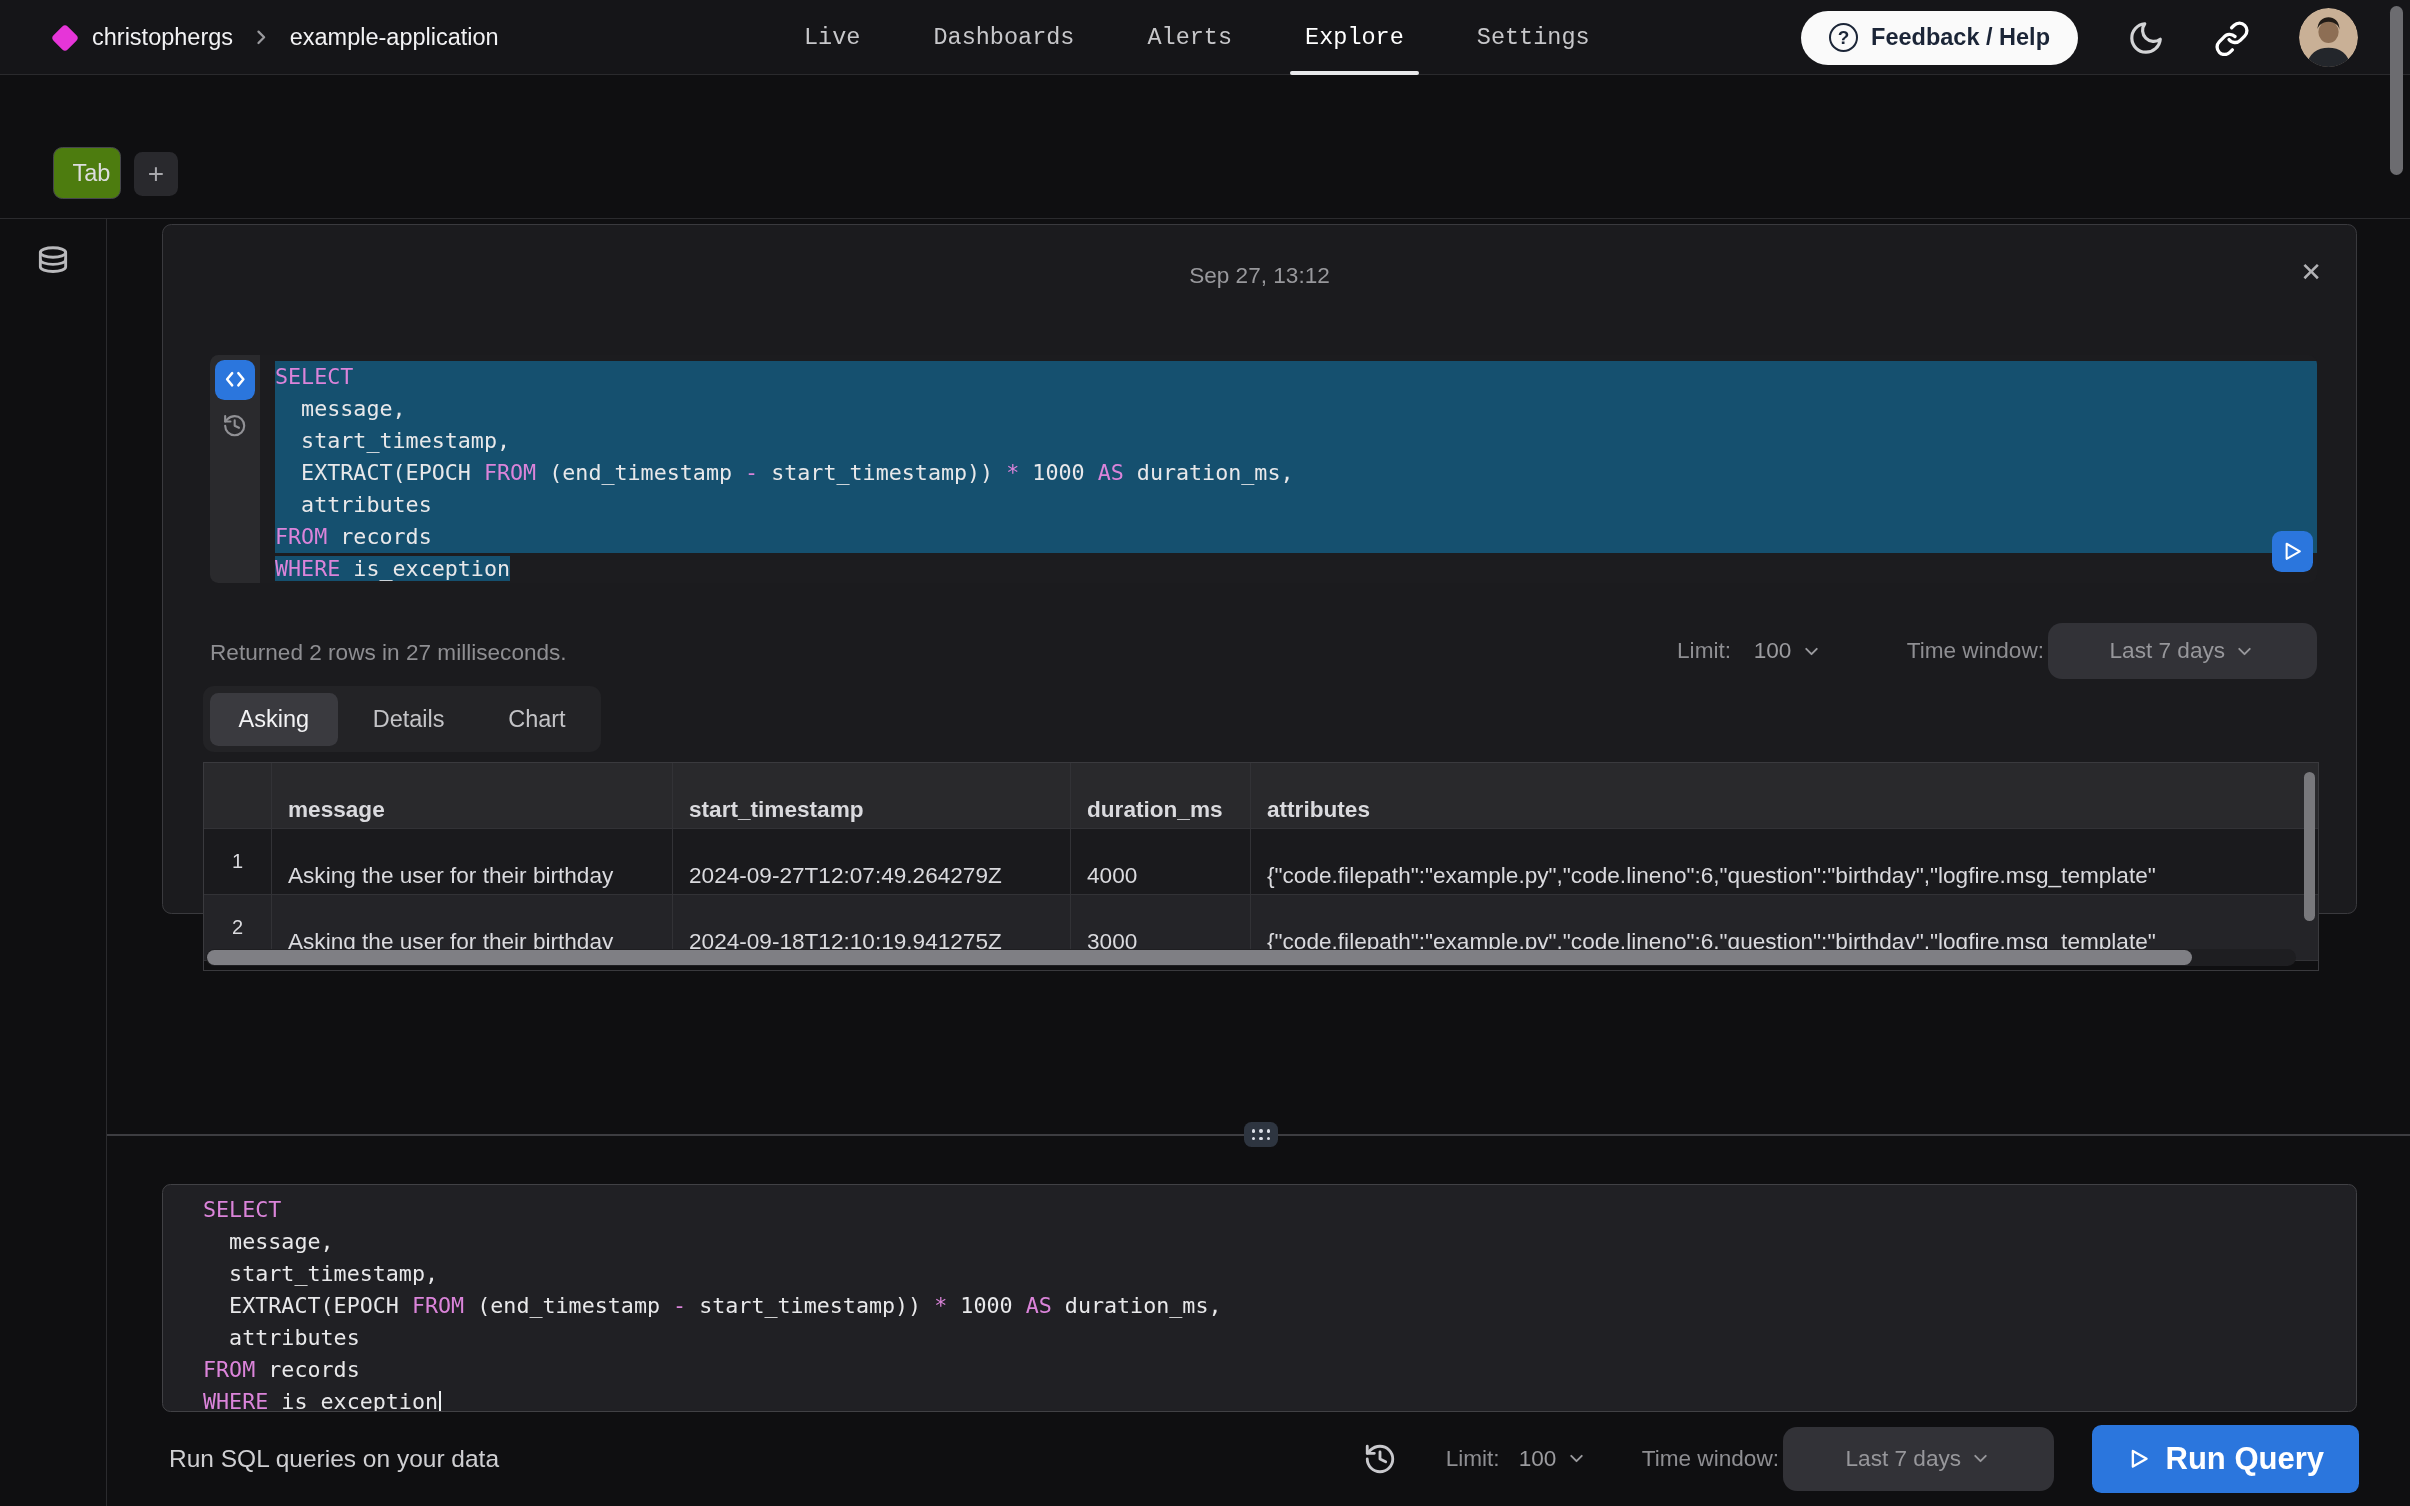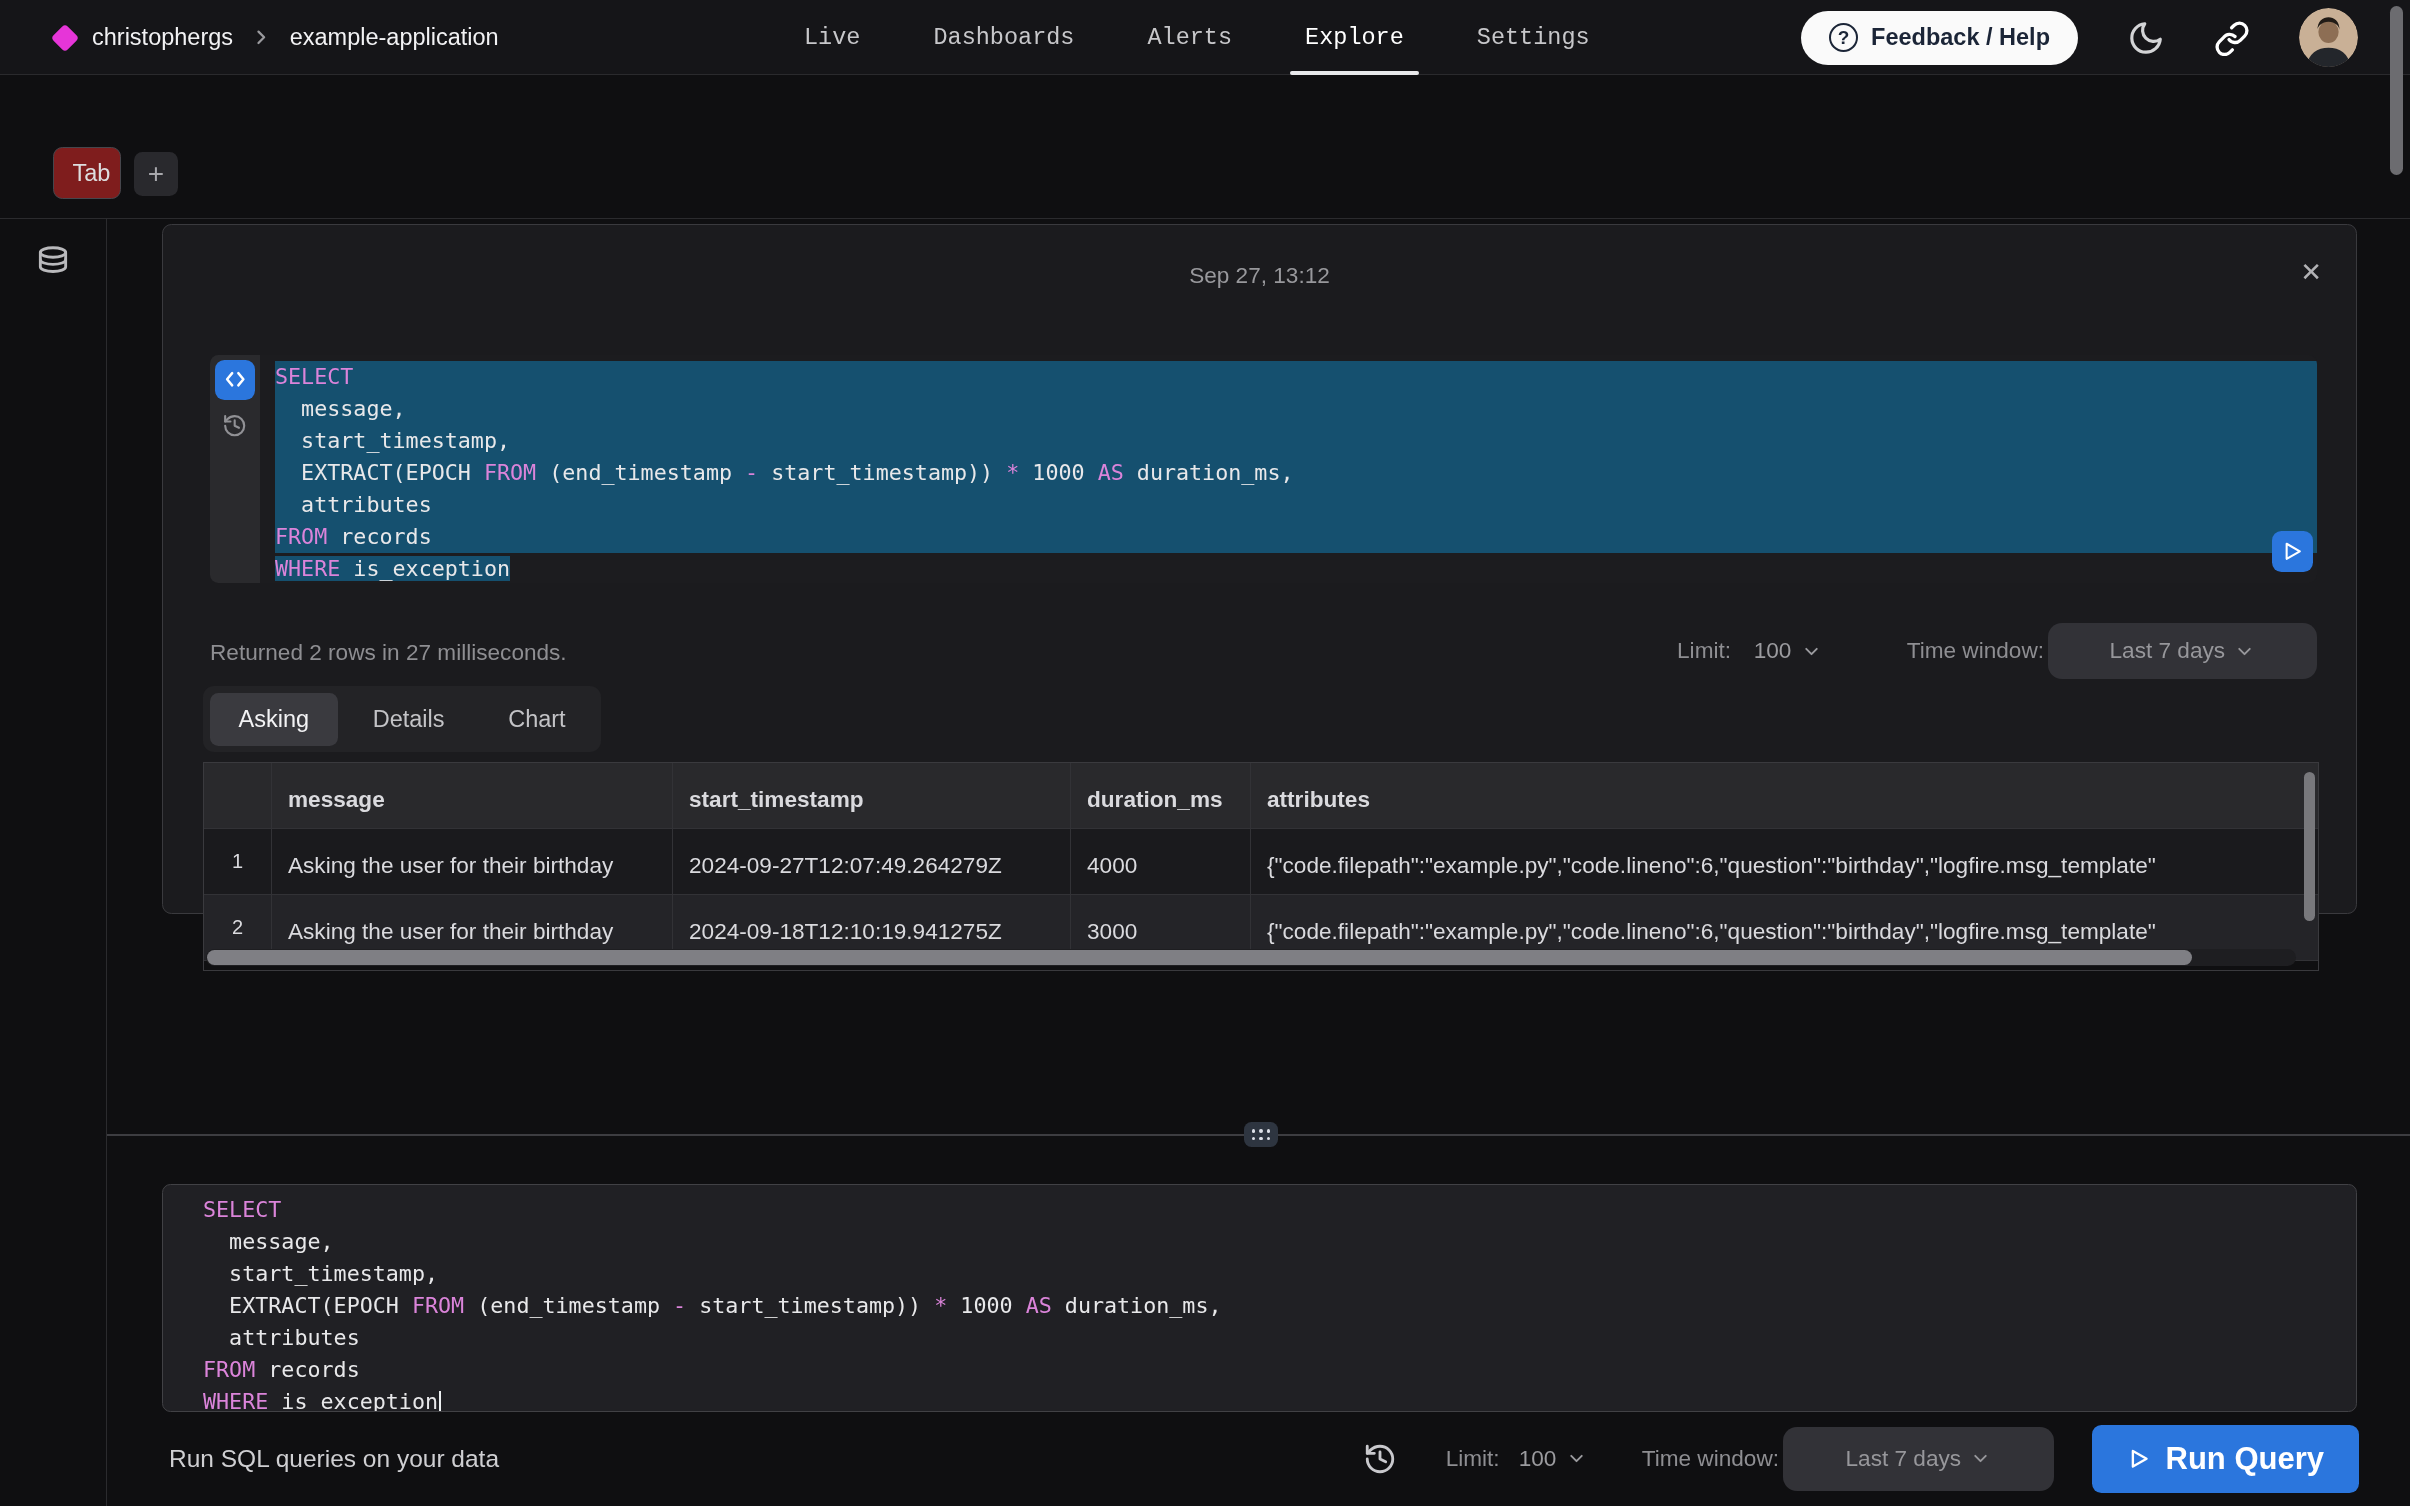--- a/index.html
+++ b/index.html
@@ -21,21 +21,21 @@
   .nav-item{position:relative; display:flex; align-items:center; color:#c7c7ca; font-size:23.5px; text-decoration:none; cursor:pointer;font-family:Liberation Mono, monospace;}
   .nav-item.active{color:#ffffff; font-weight:500;}
   .nav-item.active::after{content:""; position:absolute; left:-15px; right:-15px; bottom:0; height:3.8px; background:#e8e9eb; border-radius:1.9px;}
   .nav-right{position:absolute; right:53px; top:0; height:75px; display:flex; align-items:center; gap:49px;}
   .feedback{display:flex; align-items:center; gap:13px; background:#fafafa; color:#1b2537; border:none; border-radius:28px; height:54px; padding:0 28px; font-size:23.5px; font-weight:600; font-family:inherit; cursor:pointer;}
   .help-circle{width:29px; height:29px; border:2.4px solid #1b2537; border-radius:50%; display:flex; align-items:center; justify-content:center; font-size:19px; font-weight:700;}
   .icon-btn{display:flex; align-items:center; justify-content:center; cursor:pointer; background:none; border:none;}
   .avatar{width:59px; height:59px; border-radius:50%; overflow:hidden; display:block; cursor:pointer;}
 
   
-  .tab-btn{position:absolute; left:53px; top:147px; width:68px; height:52px; border:1.9px solid #46464c; border-radius:9.4px; background:#7f1d1d; color:#dededf; font-size:23.5px; font-family:inherit; cursor:pointer;padding-left:9px;}
+  .tab-btn{position:absolute; left:53px; top:147px; width:68px; height:52px; border:1.9px solid #46464c; border-radius:9.4px; background:#4d7c0f; color:#dededf; font-size:23.5px; font-family:inherit; cursor:pointer;padding-left:9px;}
   .add-btn{position:absolute; left:134px; top:152px; width:44px; height:44px; border:none; border-radius:8.5px; background:#29292d; color:#a8a8ac; font-size:28px; line-height:28px; font-family:inherit; cursor:pointer;}
   .rule-tabs{position:absolute; left:0; top:218px; width:2411px; height:0.9px; background:var(--soft-line);}
   .sidebar-divider{position:absolute; left:106px; top:219px; width:0.9px; height:1287px; background:var(--soft-line);}
   .db-icon{position:absolute; left:34px; top:243px; width:38px; height:38px; color:#b9b9bc; cursor:pointer;}
 
   
   .card{position:absolute; left:162px; top:224px; width:2195px; height:690px; background:var(--card-bg); border:0.9px solid var(--line); border-radius:9.4px;}
   .card-ts{position:absolute; left:0; right:0; top:38px; text-align:center; color:#98989c; font-size:22.6px;}
   .card-close{position:absolute; right:34px; top:32px; color:#b2b2b5; font-size:26px; background:none; border:none; cursor:pointer; font-family:inherit;}
 
@@ -58,21 +58,21 @@
   .dd-val{display:flex; align-items:center; gap:9.4px; color:#9b9b9f; font-size:22.6px; cursor:pointer;}
   .tw-btn{display:flex; align-items:center; justify-content:center; gap:9.4px; width:269px; height:56px; background:#323237; border:none; border-radius:9.4px; color:#97979b; font-size:22.6px; font-family:inherit; cursor:pointer;}
 
   .segbar{position:absolute; left:40px; top:461px; height:66px; background:#232326; border-radius:11.3px; display:flex; align-items:center; padding:0 6.6px; gap:5.6px;}
   .seg{height:53px; padding:0 29px; border:none; border-radius:8.5px; background:transparent; color:#c3c3c6; font-size:23.5px; font-family:inherit; cursor:pointer;}
   .seg.active{background:#3a3a3f; color:#f3f3f5;}
 
   .rtable{position:absolute; left:40px; top:537px; width:2116px; height:209px; border:0.9px solid var(--line); overflow:hidden; font-size:22.6px;}
   .trow{display:flex; height:66px; border-bottom:0.9px solid #323236;}
   .trow.thead{background:#29292c;}
-  .td{border-right:0.9px solid #323236; padding:4px 16px; line-height:65px; white-space:nowrap; overflow:hidden;}
+  .td{border-right:0.9px solid #323236; padding:14px 16px; line-height:65px; white-space:nowrap; overflow:hidden;}
   .td:last-child{border-right:none;}
   .th{font-weight:600; color:#e4e4e7;}
   .c-num{width:68px; flex:none; text-align:center; padding:0;}
   .c-msg{width:401px; flex:none;}
   .c-start{width:398px; flex:none;}
   .c-dur{width:180px; flex:none;}
   .c-attr{flex:1;}
   .trow .td{color:#dadade;}
   .rownum{color:#77777b; font-size:20px;}
   .trow:nth-child(odd):not(.thead){background:#1a1a1d;}

